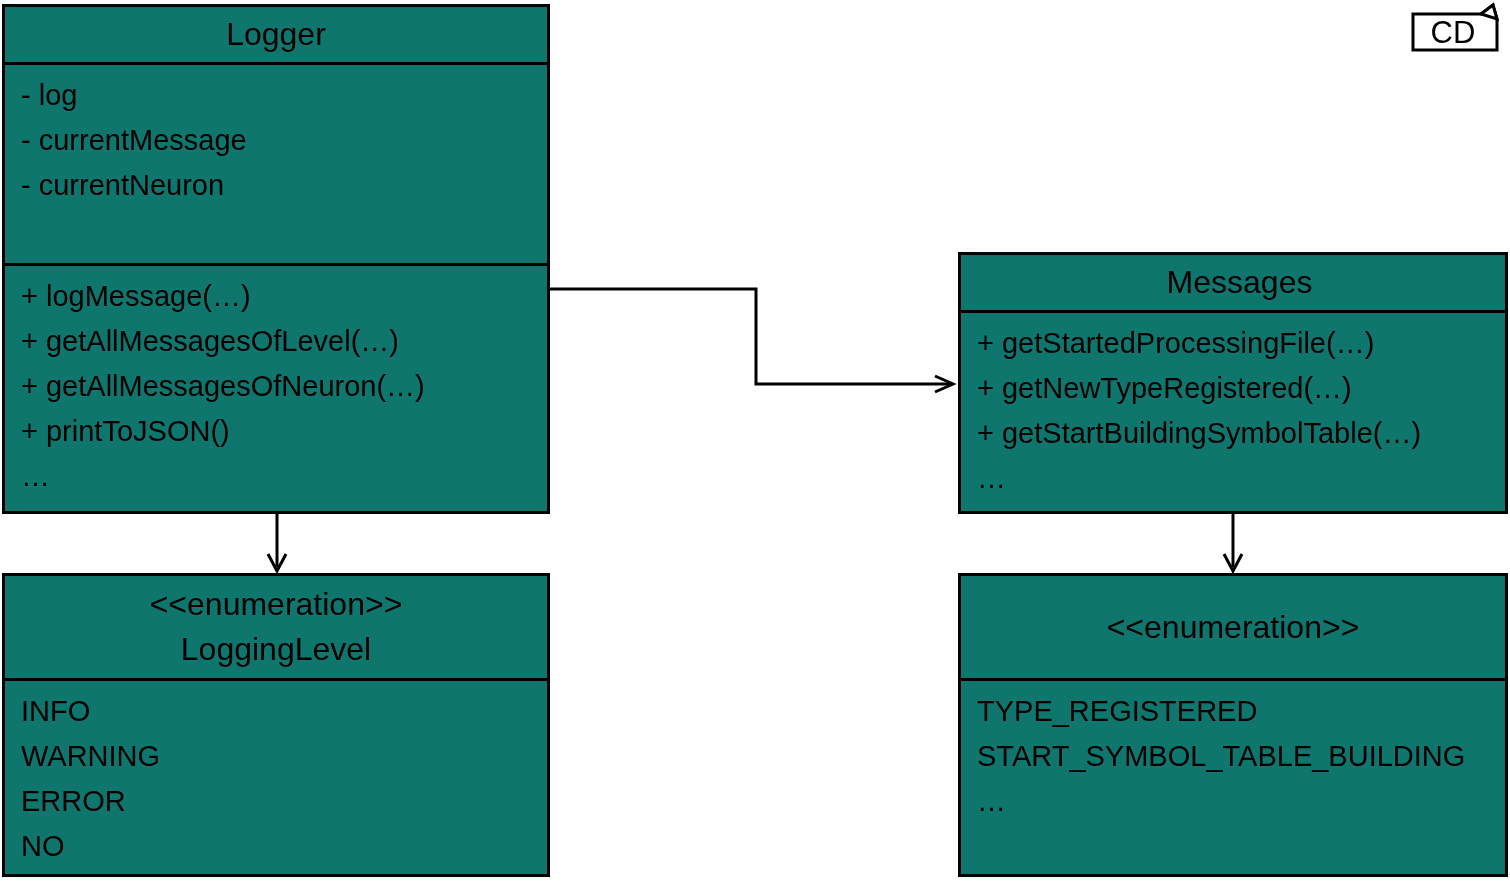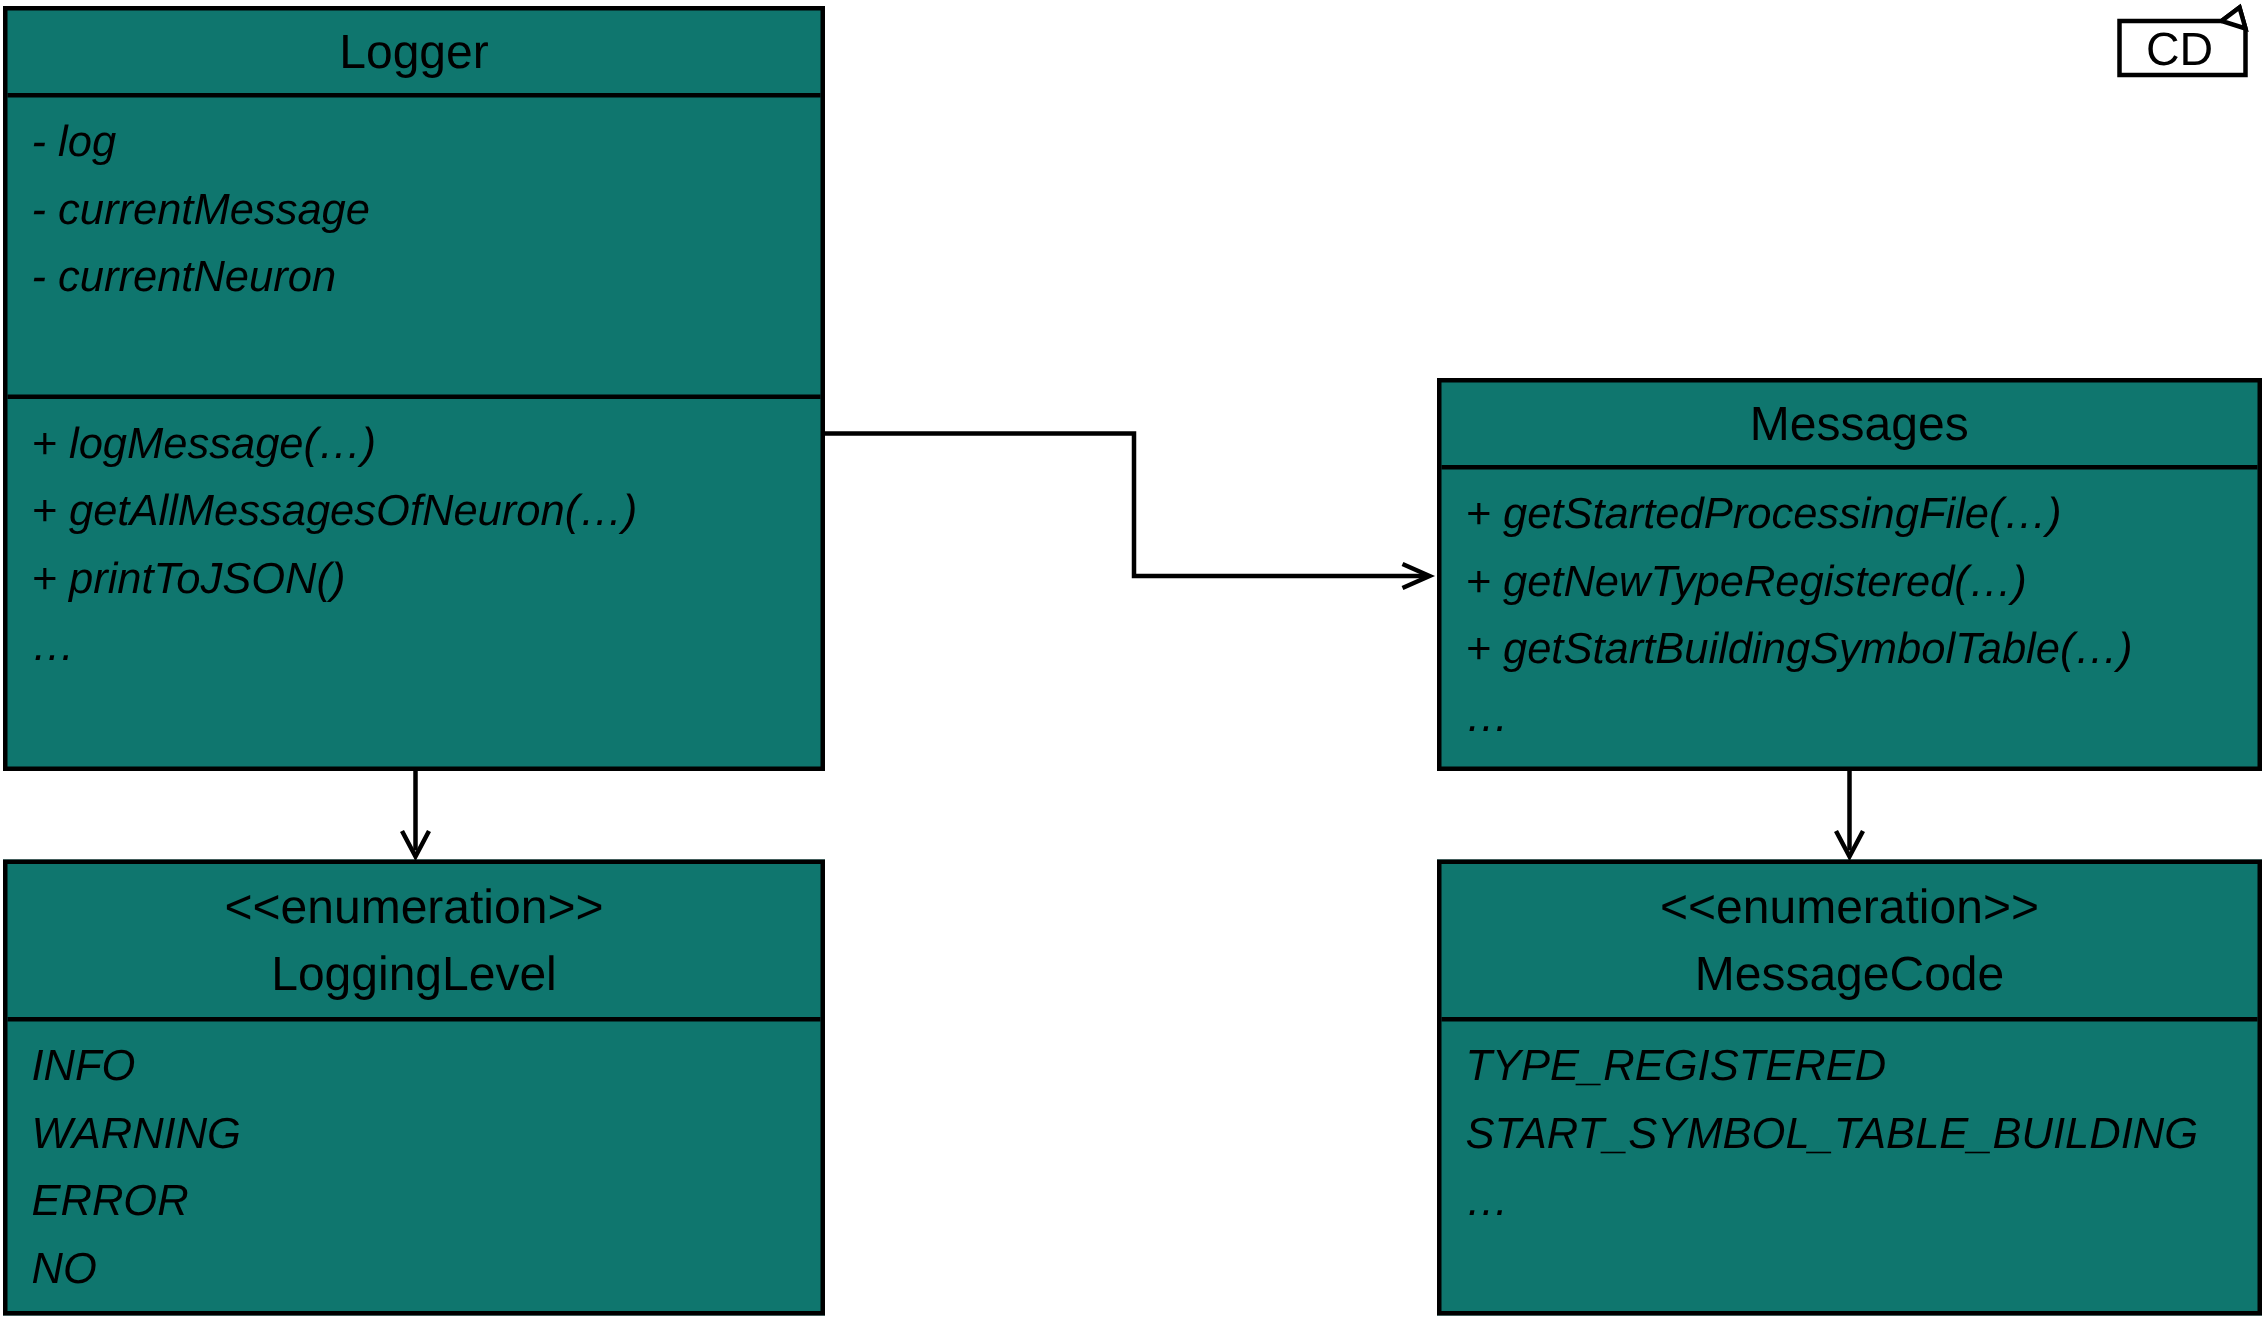--- a/index.html
+++ b/index.html
@@ -30,21 +30,20 @@
     line-height: 45px;
     text-align: center;
   }
   .uml-section {
     list-style: none;
     padding: 8px 0 0 16px;
     font-size: 29px;
     line-height: 45px;
     white-space: nowrap;
     overflow: hidden;
-    font-style: italic;
   }
   .divider-bottom { border-bottom: 3px solid #000000; }
   
   #box-logger      { left: 2px;   top: 4px;   width: 548px; height: 510px; }
   #box-logger .uml-title { height: 58px; }
   #logger-attributes     { height: 201px; }
   #box-messages    { left: 958px; top: 252px; width: 550px; height: 262px; }
   #box-messages .uml-title { height: 58px; padding-left: 13px; }
   #box-logginglevel { left: 2px;   top: 573px; width: 548px; height: 304px; }
   #box-logginglevel .uml-title { height: 105px; }
@@ -76,20 +75,21 @@
     <div class="uml-title">
       <span>Logger</span>
     </div>
     <ul class="uml-section divider-bottom" id="logger-attributes">
       <li>- log</li>
       <li>- currentMessage</li>
       <li>- currentNeuron</li>
     </ul>
     <ul class="uml-section">
       <li>+ logMessage(…)</li>
+      <li>+ getAllMessagesOfLevel(…)</li>
       <li>+ getAllMessagesOfNeuron(…)</li>
       <li>+ printToJSON()</li>
       <li>…</li>
     </ul>
   </div>
 
   <div class="uml-box" id="box-messages">
     <div class="uml-title">
       <span>Messages</span>
     </div>
@@ -110,21 +110,20 @@
       <li>INFO</li>
       <li>WARNING</li>
       <li>ERROR</li>
       <li>NO</li>
     </ul>
   </div>
 
   <div class="uml-box" id="box-messagecode">
     <div class="uml-title">
       <span>&lt;&lt;enumeration&gt;&gt;</span>
-      <span>MessageCode</span>
     </div>
     <ul class="uml-section">
       <li>TYPE_REGISTERED</li>
       <li>START_SYMBOL_TABLE_BUILDING</li>
       <li>…</li>
     </ul>
   </div>
 
   <svg class="arrow-layer" viewBox="0 0 1510 881">
     <g>

